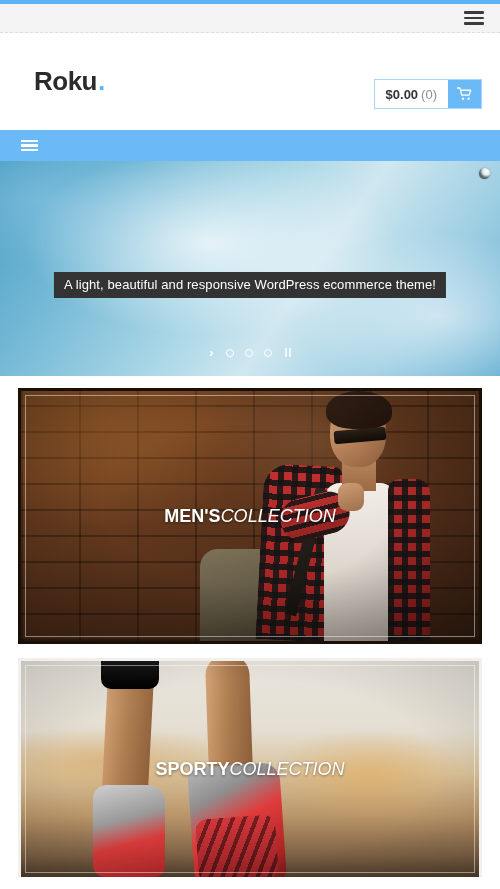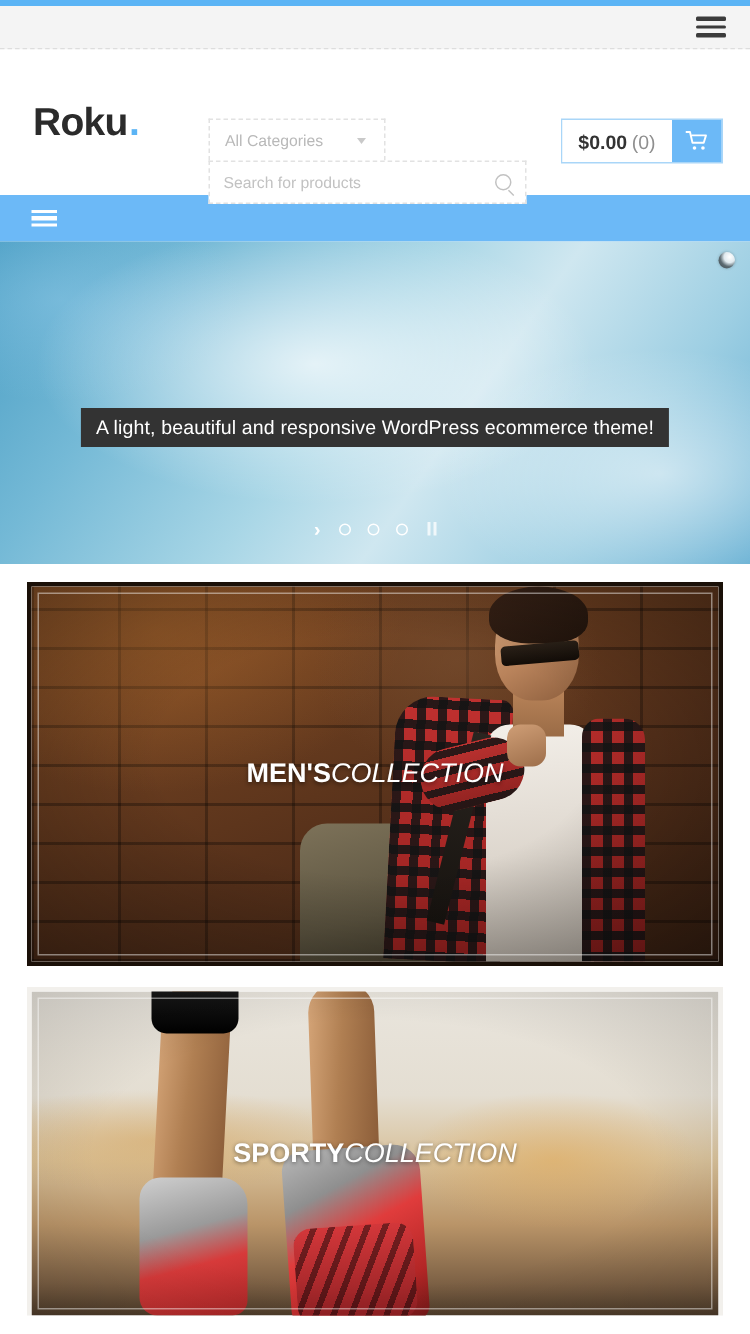--- a/index.html
+++ b/index.html
@@ -52,21 +52,21 @@
     align-items: center;
     padding: 0 18px;
   }
   .logo {
     font-size: 26px;
     font-weight: bold;
     color: #2b2b2b;
     letter-spacing: -0.5px;
     line-height: 1;
     flex: 0 0 auto;
-    margin-left: 4px;
+    margin-left: 16px;
     margin-top: -2px;
   }
   .logo .dot { color: #5bb4f5; }
 
   .search-wrap {
     position: absolute;
     left: 139px;
     top: 46px;
     width: 212px;
   }
@@ -448,30 +448,20 @@
     <span></span>
   </div>
 </div>
 
 <div class="header">
 
   <div class="logo">
     <span>Roku</span><span class="dot">.</span>
   </div>
 
-  <div class="search-wrap">
-    <div class="cat-select">
-      <span>All Categories</span>
-      <span class="caret"></span>
-    </div>
-    <div class="search-box">
-      <input type="text" placeholder="Search for products" style="">
-      <span class="mag"></span>
-    </div>
-  </div>
 
   <div class="cart-wrap">
     <div class="cart-total">
       <span>$0.00</span>
         <span class="cnt">(0)</span>
     </div>
     <div class="cart-btn">
       <svg width="15" height="14" viewBox="0 0 20 18">
         <path d="M0 1 h4 l2.2 9.5 h10 l2-6.5 h-12.6" fill="none" stroke="#ffffff" stroke-width="1.7" stroke-linejoin="round"></path>
         <circle cx="8" cy="15.2" r="1.6" fill="#ffffff"></circle>

